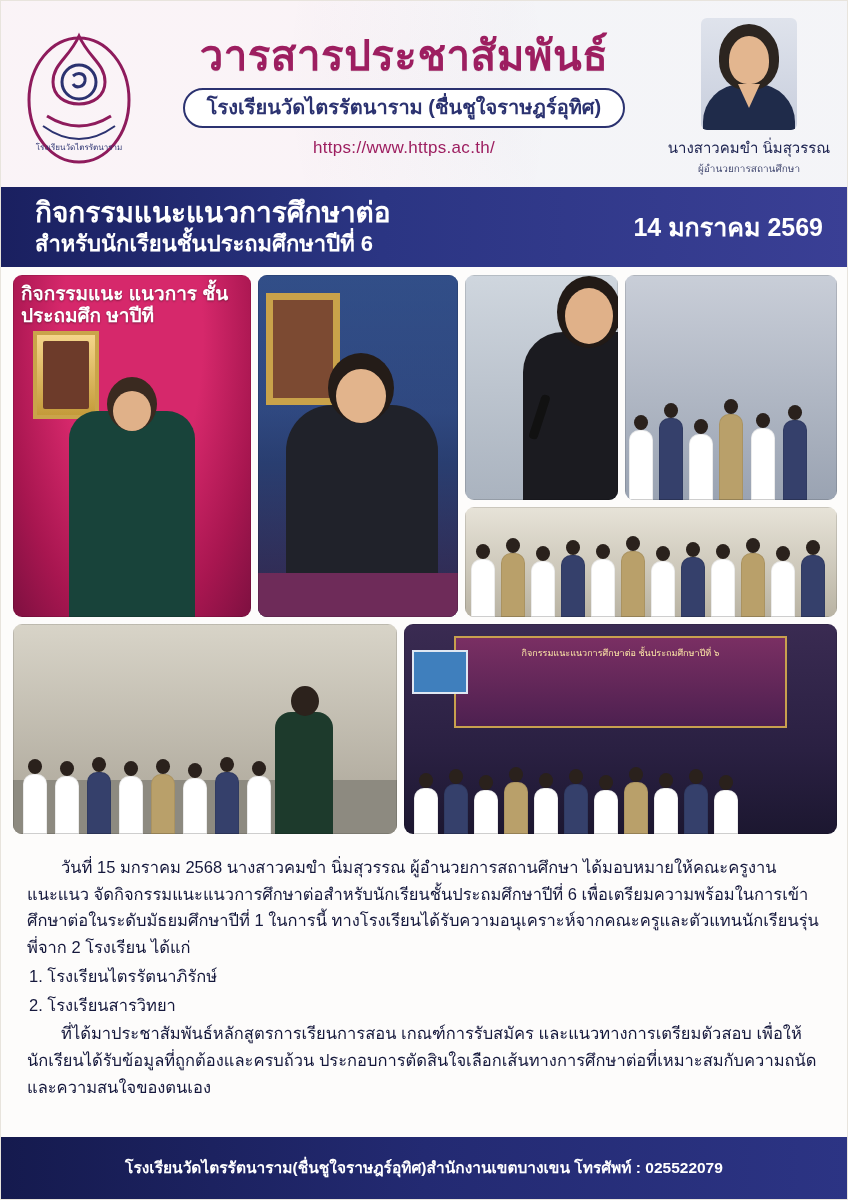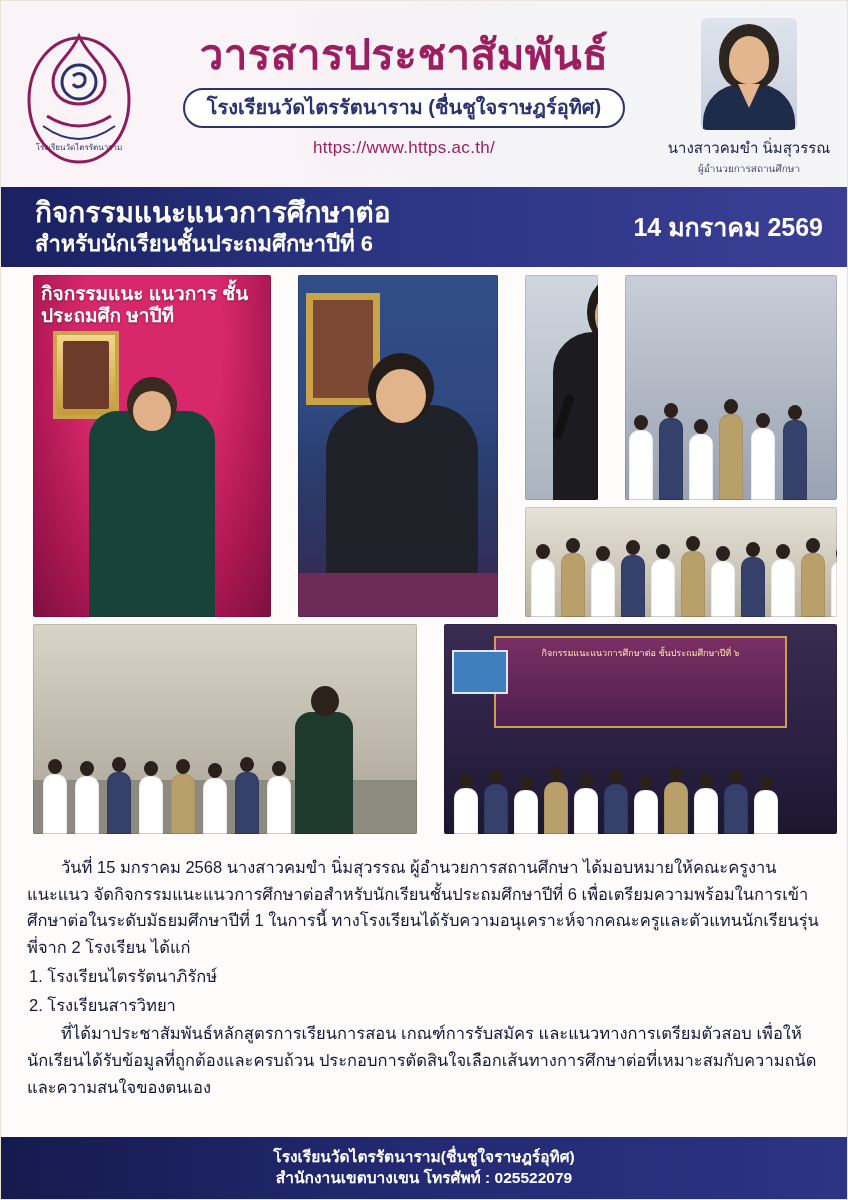--- a/index.html
+++ b/index.html
@@ -41,21 +41,21 @@
   }
   .logo-svg { display: block; }
 
   .title-block {
     flex: 1;
     position: relative;
     padding-left: 6px;
     text-align: center;
   }
   .journal-title {
-    font-family: Liberation Serif, serif;
+    font-family: Liberation Sans, sans-serif;
     font-size: 42px;
     font-weight: bold;
     color: #9d1e60;
     letter-spacing: 0.5px;
     line-height: 1.22;
     text-shadow: 0 1px 0 rgba(0,0,0,0.06);
   }
   .school-pill {
     display: inline-block;
     margin-top: 6px;
@@ -143,23 +143,22 @@
     padding: 8px 10px 6px 12px;
     display: flex;
     flex-direction: column;
     gap: 7px;
     background: #fdfcfb;
   }
   .grid-row { display: flex; gap: 7px; }
   .ph {
     position: relative;
     overflow: hidden;
-    border-radius: 2px;
+    border-radius: 9px;
     background: #2a2a33;
-    margin-left: 20px;
   }
   .ph::after {
     content: "";
     position: absolute; inset: 0;
     box-shadow: inset 0 0 0 1px rgba(0,0,0,0.12);
   }
 
   
   .p1 { flex: 0 0 238px; height: 342px;
         background:
@@ -296,21 +295,21 @@
   .indent { text-indent: 34px; }
   .list-item { margin-left: 2px; }
 
   
   .footer {
     position: absolute;
     left: 0; right: 0; bottom: 0;
     height: 62px;
     background: linear-gradient(90deg,#151a4e 0%, #232a72 50%, #2c3484 100%);
     color: #fff;
-    display: flex; flex-direction: column;
+    display: flex; flex-direction: row;
     align-items: center; justify-content: center;
     line-height: 1.35;
   }
   .footer-line { font-size: 15.5px; font-weight: bold; }
 </style>
 </head>
 <body>
 
 <div class="page">
 

